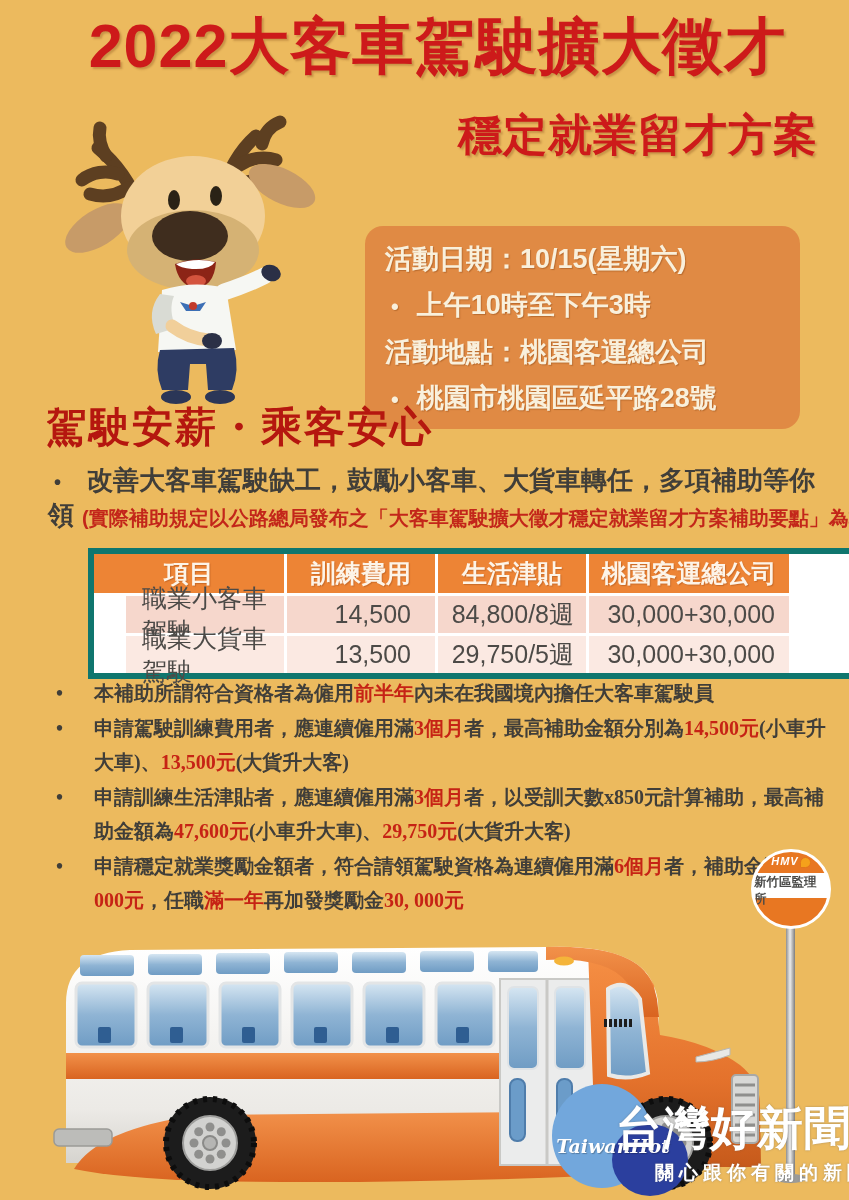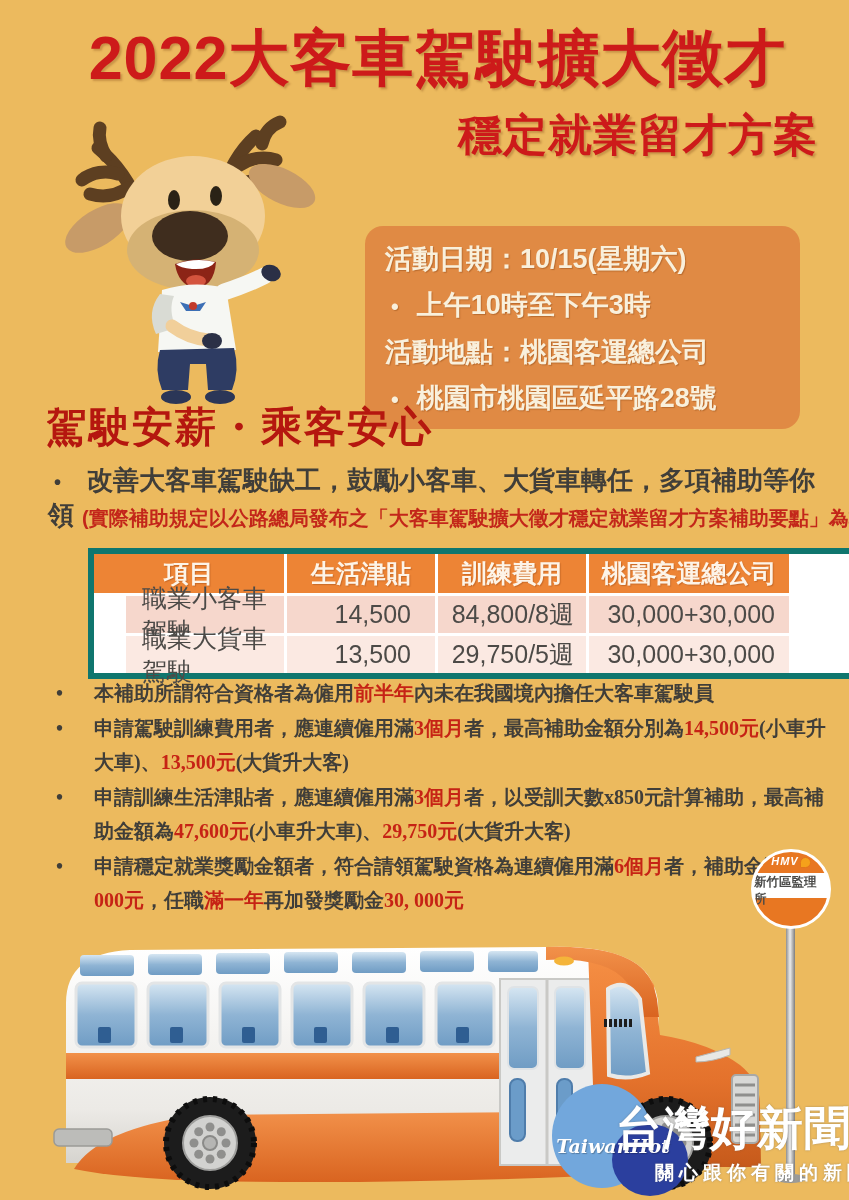--- a/index.html
+++ b/index.html
@@ -2,21 +2,21 @@
 <html><head>
 <meta charset="utf-8">
 <style>
   html,body{margin:0;padding:0;background:#888;}
   .poster{
     position:relative;width:849px;height:1200px;margin:0 auto;
     background:#ecba5e;overflow:hidden;
     font-family:"Liberation Sans","DejaVu Sans",sans-serif;
   }
   
-  .title1{position:absolute;top:18px;left:55px;width:765px;text-align:center;
+  .title1{position:absolute;top:6px;left:55px;width:765px;text-align:center;
     font-size:61px;font-weight:bold;color:#cd1a1a;letter-spacing:1px;
     text-shadow:2px 2px 2px rgba(120,60,20,.30);white-space:nowrap;}
   .title2{position:absolute;top:106px;left:330px;width:488px;text-align:right;
     font-size:44px;font-weight:bold;color:#cd1a1a;letter-spacing:1px;
     text-shadow:2px 2px 2px rgba(120,60,20,.30);white-space:nowrap;}
   
   .event-box{position:absolute;top:190px;left:365px;width:435px;height:203px;
     background:#e08a44;border-radius:18px;box-sizing:border-box;
     padding:10px 20px 8px 20px;display:flex;flex-direction:column;justify-content:space-around;margin-top:36px;}
   .evt-line{color:#f9f0dc;font-size:27px;font-weight:bold;white-space:nowrap;
@@ -133,22 +133,22 @@
     <div class="evt-line">活動地點：桃園客運總公司</div>
     <div class="evt-line bullet">桃園市桃園區延平路28號</div>
   </div>
 
   <div class="slogan">駕駛安薪・乘客安心</div>
   <div class="intro">改善大客車駕駛缺工，鼓勵小客車、大貨車轉任，多項補助等你領</div>
   <div class="disclaimer">(實際補助規定以公路總局發布之「大客車駕駛擴大徵才穩定就業留才方案補助要點」為準)</div>
 
   <div class="subsidy-table">
     <div class="cell head c0h">項目</div>
+    <div class="cell head">訓練費用</div>
     <div class="cell head">生活津貼</div>
-    <div class="cell head">訓練費用</div>
     <div class="cell head">桃園客運總公司</div>
 
     <div class="cell r1 c0">職業小客車駕駛</div>
     <div class="cell r1 c1">14,500</div>
     <div class="cell r1 c2">84,800/8週</div>
     <div class="cell r1 c3">30,000+30,000</div>
 
     <div class="cell r2 c0">職業大貨車駕駛</div>
     <div class="cell r2 c1">13,500</div>
     <div class="cell r2 c2">29,750/5週</div>

